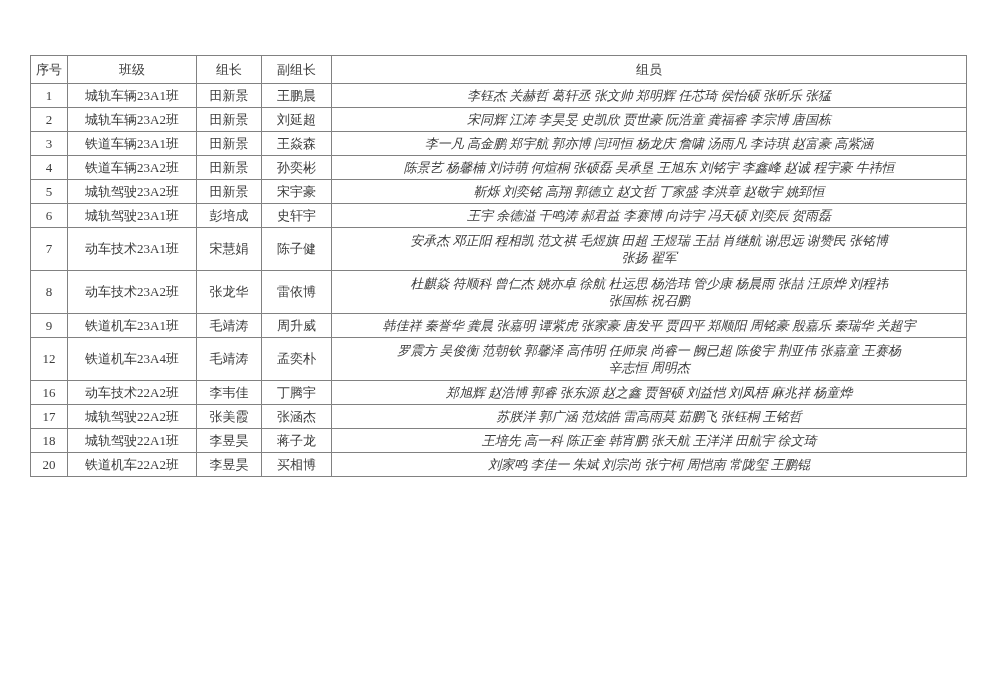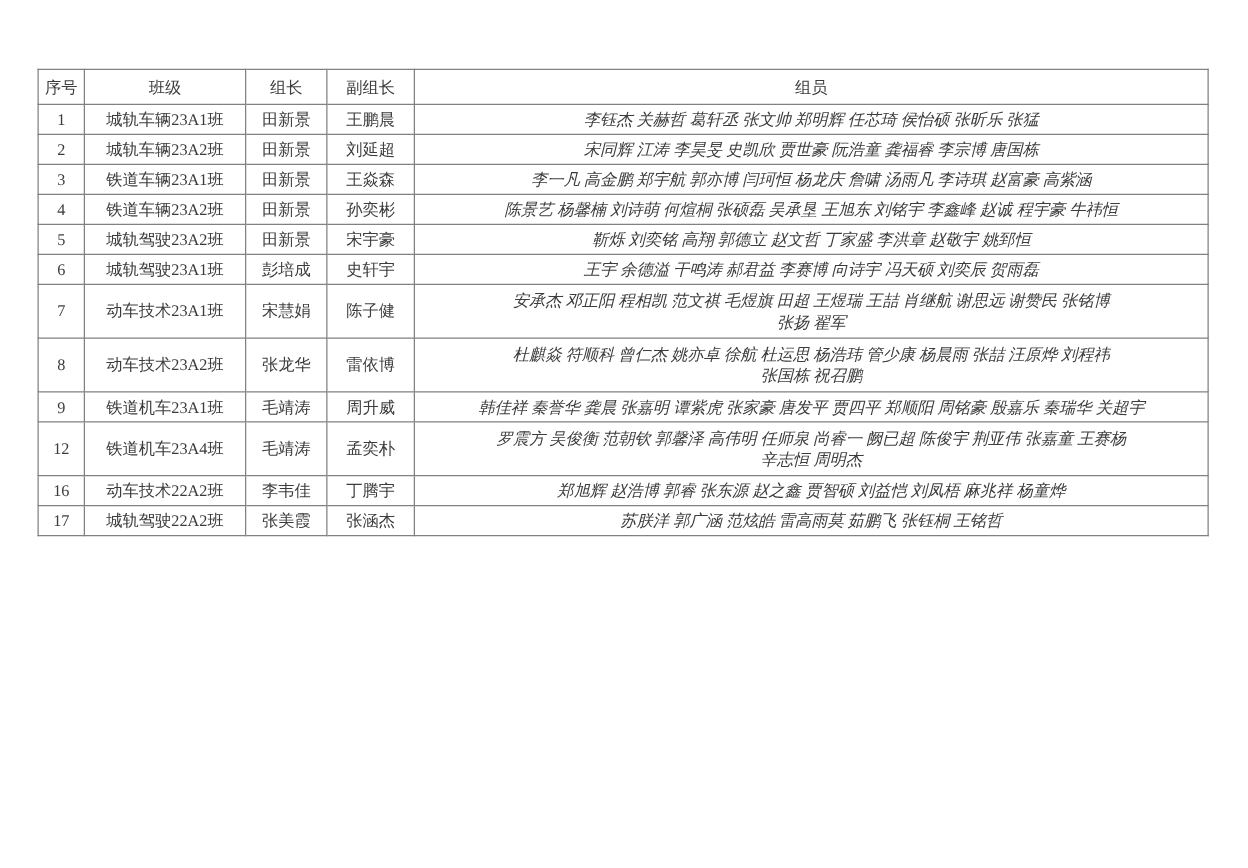--- a/index.html
+++ b/index.html
@@ -163,16 +163,30 @@
           <td>丁腾宇</td>
           <td class="c-members">郑旭辉 赵浩博 郭睿 张东源 赵之鑫 贾智硕 刘益恺 刘凤梧 麻兆祥 杨童烨</td>
         </tr>
         <tr>
           <td>17</td>
           <td>城轨驾驶22A2班</td>
           <td>张美霞</td>
           <td>张涵杰</td>
           <td class="c-members">苏朕洋 郭广涵 范炫皓 雷高雨莫 茹鹏飞 张钰桐 王铭哲</td>
         </tr>
+        <tr>
+          <td>18</td>
+          <td>城轨驾驶22A1班</td>
+          <td>李昱昊</td>
+          <td>蒋子龙</td>
+          <td class="c-members">王培先 高一科 陈正奎 韩宵鹏 张天航 王洋洋 田航宇 徐文琦</td>
+        </tr>
+        <tr>
+          <td>20</td>
+          <td>铁道机车22A2班</td>
+          <td>李昱昊</td>
+          <td>买相博</td>
+          <td class="c-members">刘家鸣 李佳一 朱斌 刘宗尚 张宁柯 周恺南 常陇玺 王鹏锟</td>
+        </tr>
       </tbody>
     </table>
   </div>
 </div>
 
 </body></html>

